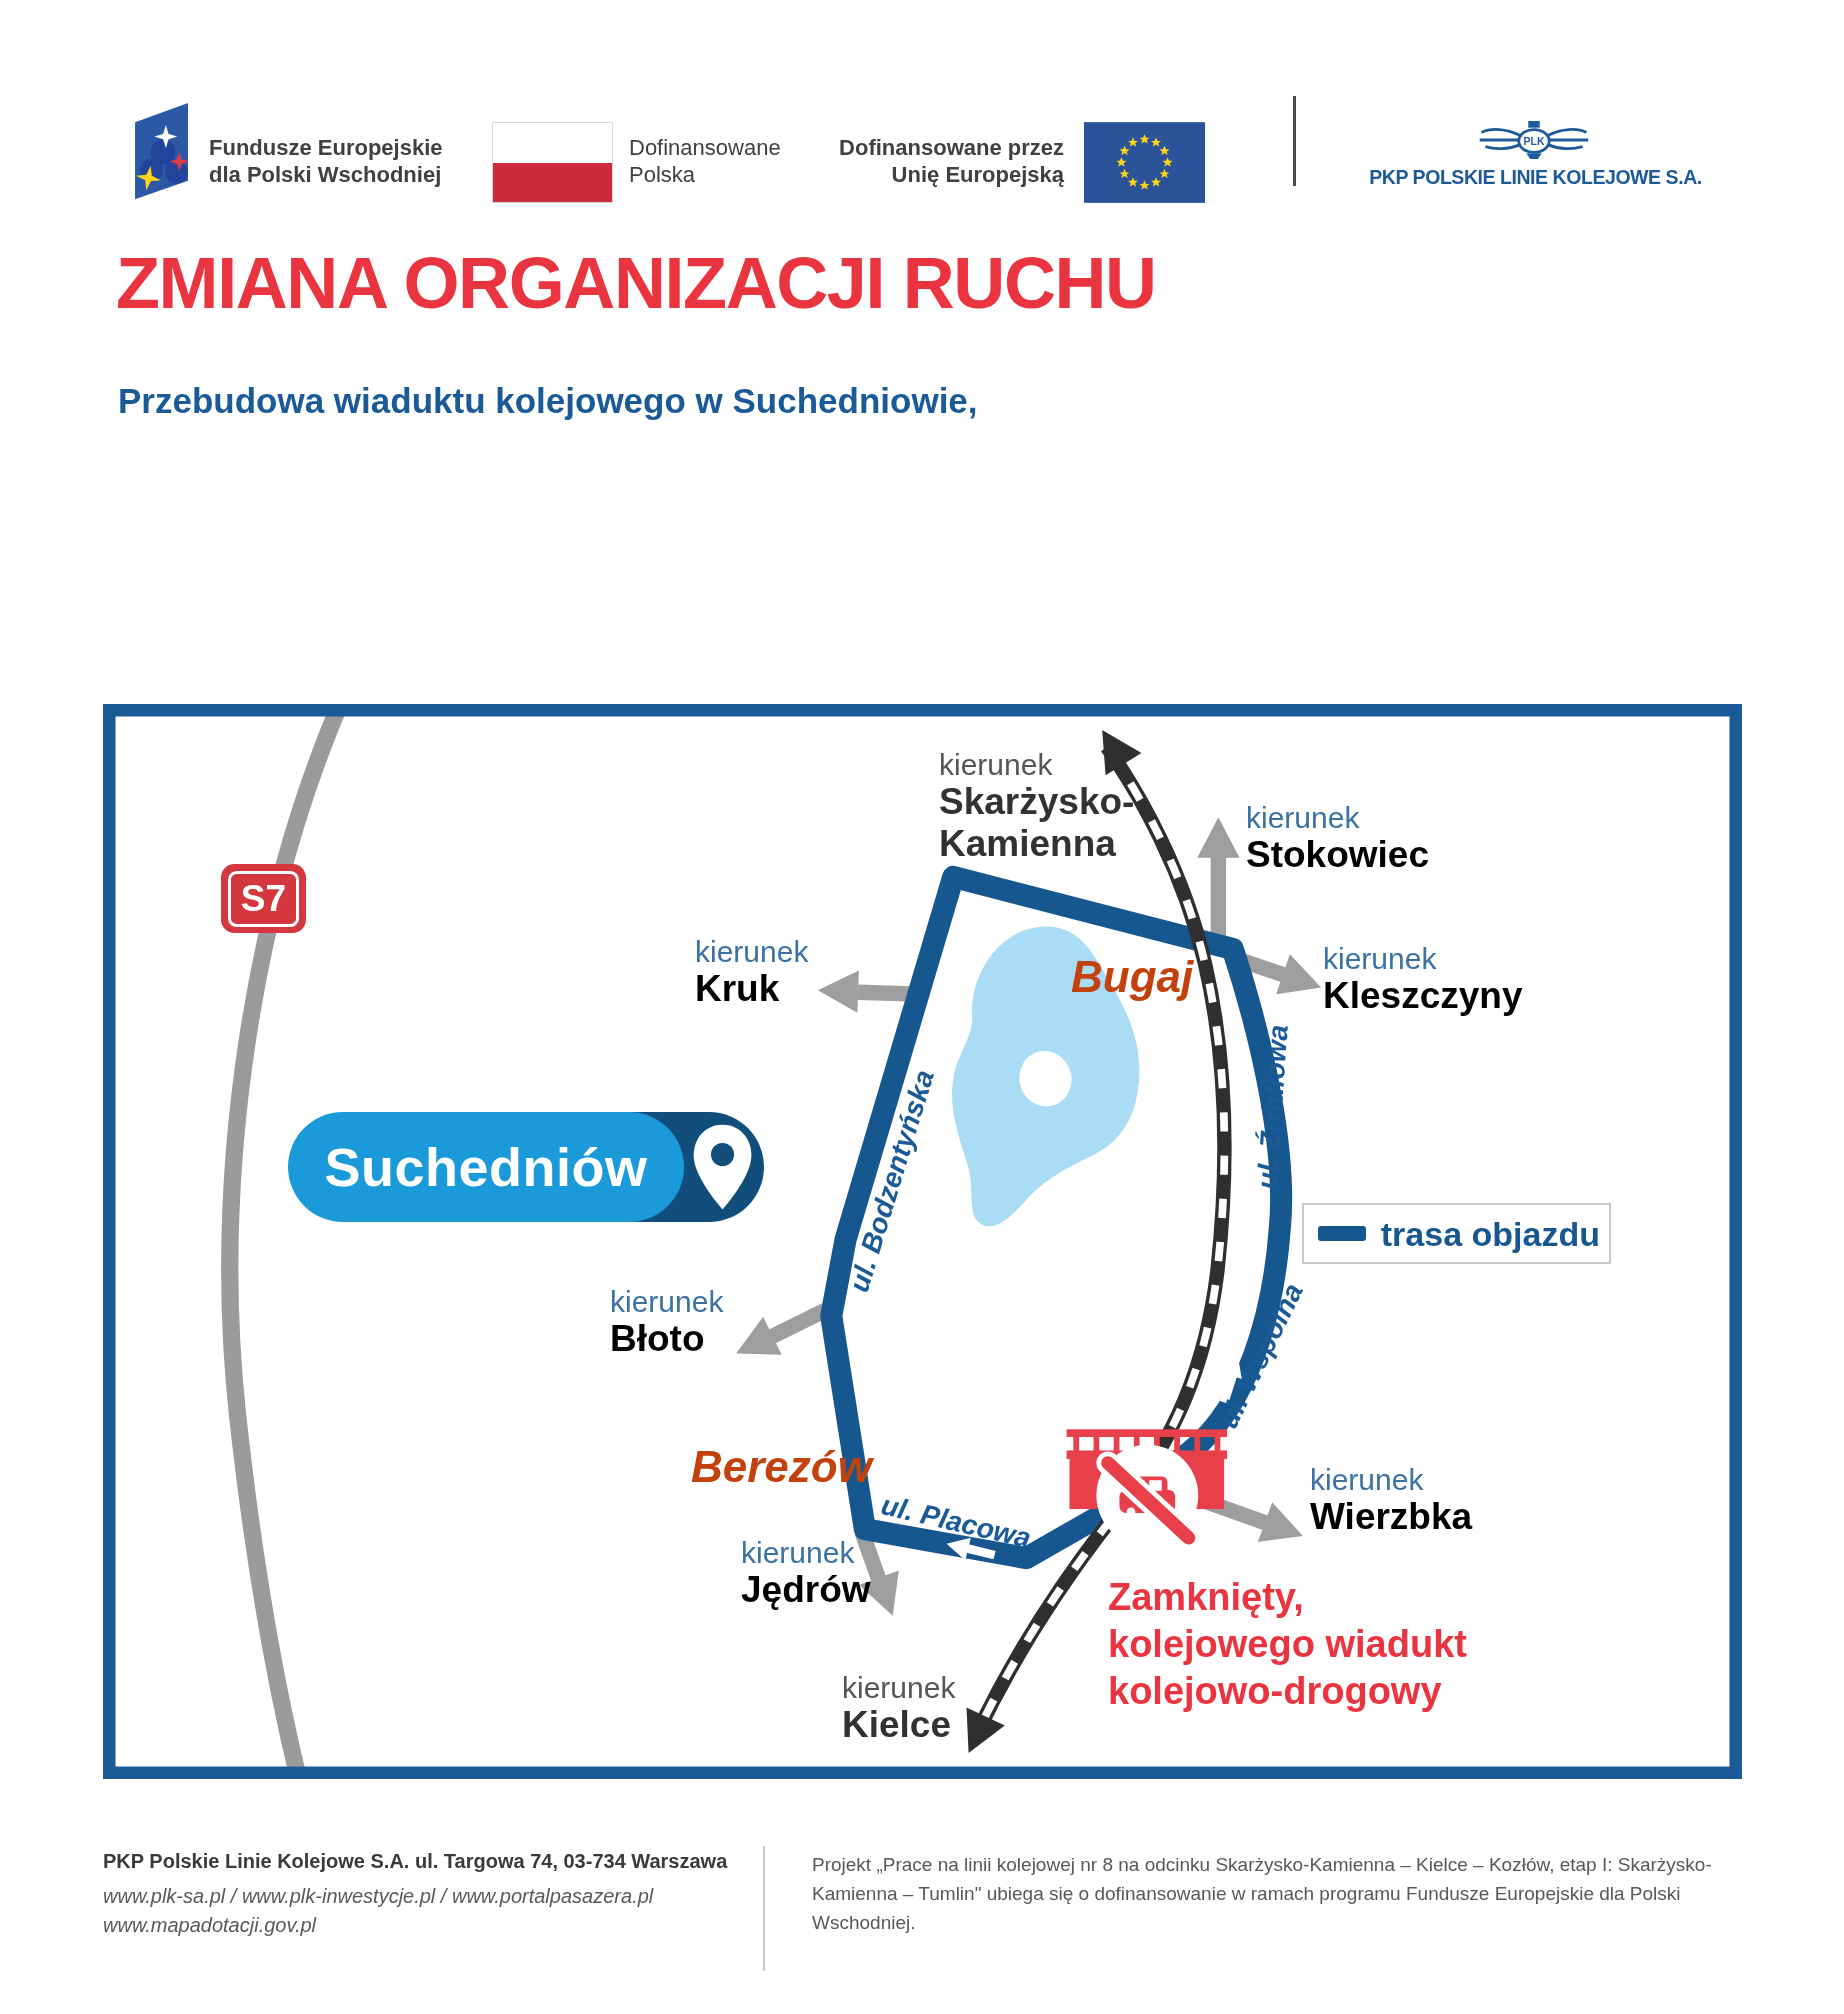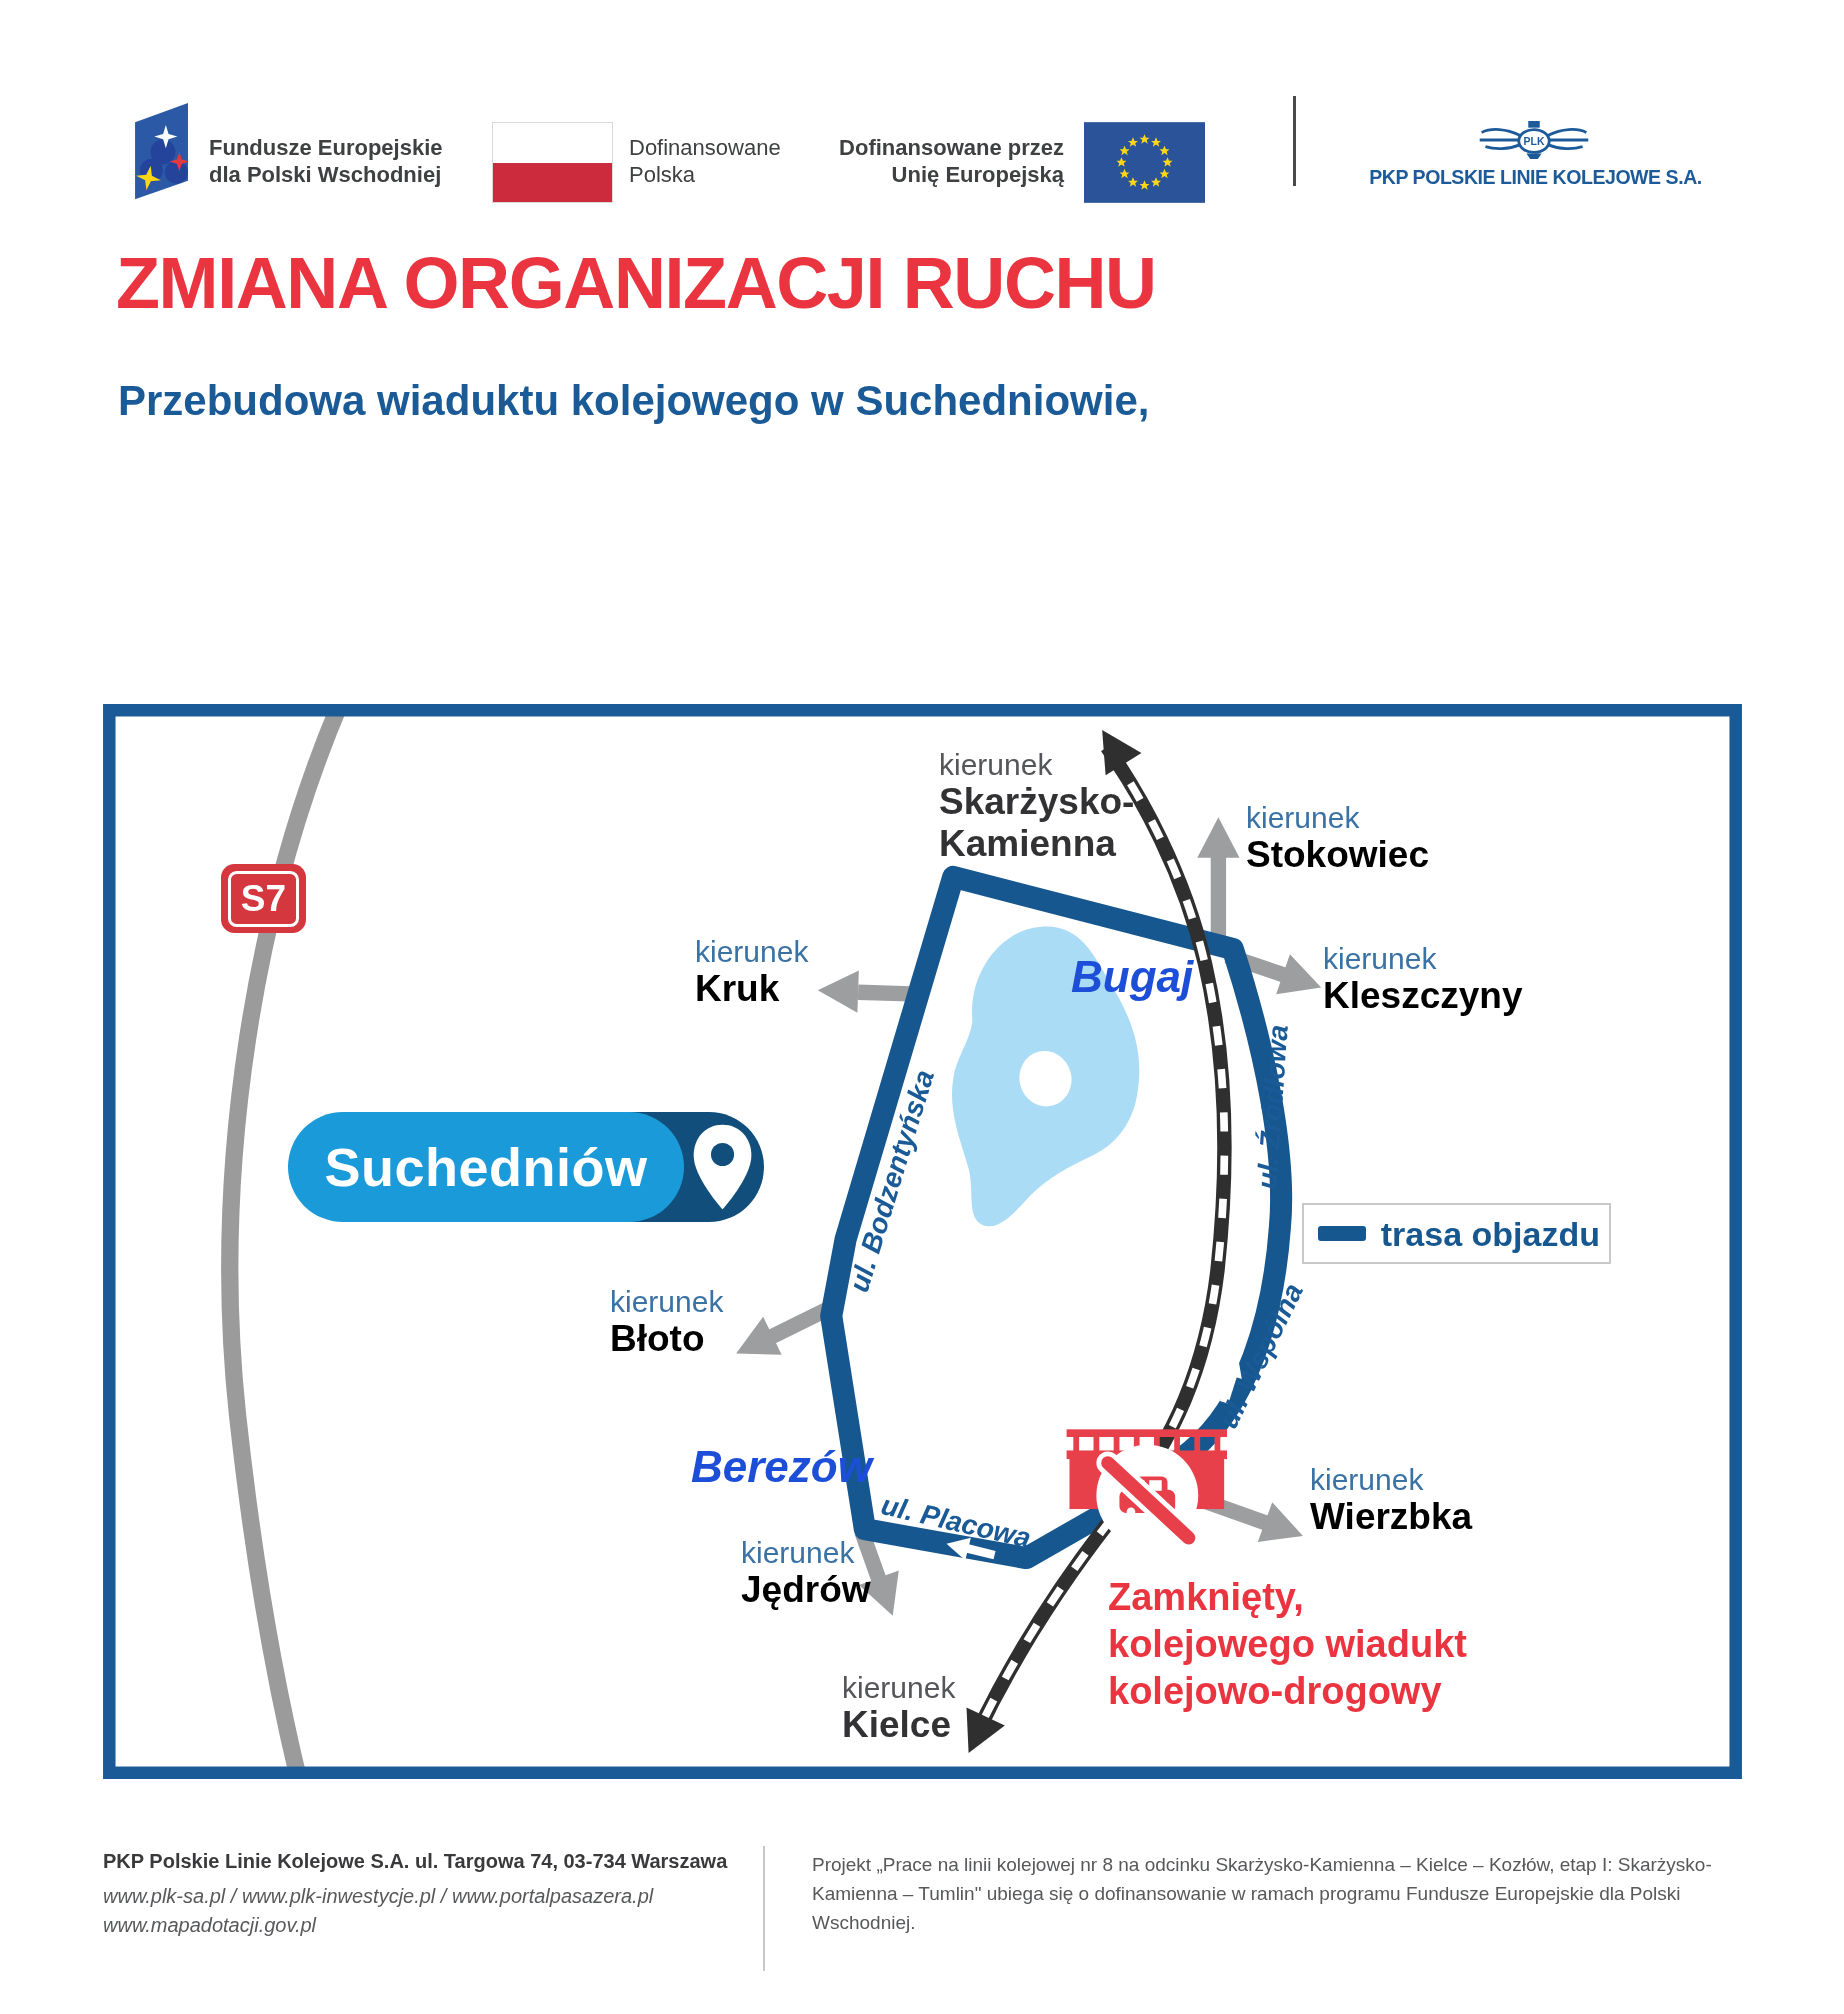--- a/index.html
+++ b/index.html
@@ -11,33 +11,33 @@
   .logo-text.light{font-weight:500;}
   .logo-text.right{text-align:right;}
   .pl-flag{width:121px;height:81px;border:1px solid #d9d9d9;box-sizing:border-box;}
   .pl-flag .top{height:50%;background:#ffffff;}
   .pl-flag .bottom{height:50%;background:#cc2b3d;}
   .hdr-divider{width:2.9px;height:90px;background:#4a4b4d;}
   .pkp-name{width:365px;text-align:center;font-size:21px;font-weight:700;color:#1d5a99;
             letter-spacing:-0.5px;transform:scaleX(0.93);transform-origin:center;white-space:nowrap;}
   
   .main-title{font-size:72px;font-weight:800;color:#ea3540;letter-spacing:-1.4px;white-space:nowrap;}
-  .subtitle{font-size:42px;font-weight:700;color:#1a5a96;line-height:55px;white-space:nowrap;}
+  .subtitle{font-size:35px;font-weight:700;color:#1a5a96;line-height:55px;white-space:nowrap;}
   
   .map-box{left:103px;top:704px;width:1639px;height:1075px;}
   .map-box svg.base{position:absolute;left:0;top:0;}
   .dir{position:absolute;white-space:nowrap;}
   .dir span{display:block;}
   .dir-prefix{font-size:30px;line-height:33px;color:#3a72a4;}
   .dir-name{font-size:37px;line-height:42px;font-weight:700;color:#000000;}
   .dir.dark .dir-prefix{color:#55565a;}
   .dir.dark .dir-name{color:#323234;}
   .street{position:absolute;font-style:italic;font-weight:700;font-size:28px;color:#1a5a96;
           white-space:nowrap;transform-origin:center;}
-  .place-italic{position:absolute;font-style:italic;font-weight:700;font-size:44px;color:#1d4ed8;white-space:nowrap;}
+  .place-italic{position:absolute;font-style:italic;font-weight:700;font-size:44px;color:#c2410c;white-space:nowrap;}
   .closure{position:absolute;font-size:38px;line-height:47px;font-weight:700;color:#ea3540;white-space:nowrap;}
   .legend{position:absolute;left:1199px;top:499px;width:309px;height:61px;background:#fff;
           border:2.9px solid #c9c9c9;box-sizing:border-box;display:flex;align-items:center;}
   .legend .dash{width:48px;height:14.4px;background:#17578f;border-radius:2.9px;margin-left:14.4px;}
   .legend .txt{margin-left:14.4px;font-size:34px;font-weight:700;color:#17578f;line-height:34px;}
   .s7{position:absolute;left:118px;top:160px;width:85px;height:69px;background:#d4373e;
       border-radius:13.4px;display:flex;align-items:center;justify-content:center;box-sizing:border-box;}
   .s7 .inner{width:71px;height:56px;border:3.8px solid #fff;border-radius:8.6px;display:flex;
              align-items:center;justify-content:center;box-sizing:border-box;}
   .s7 .inner span{color:#fff;font-size:37px;font-weight:800;}

